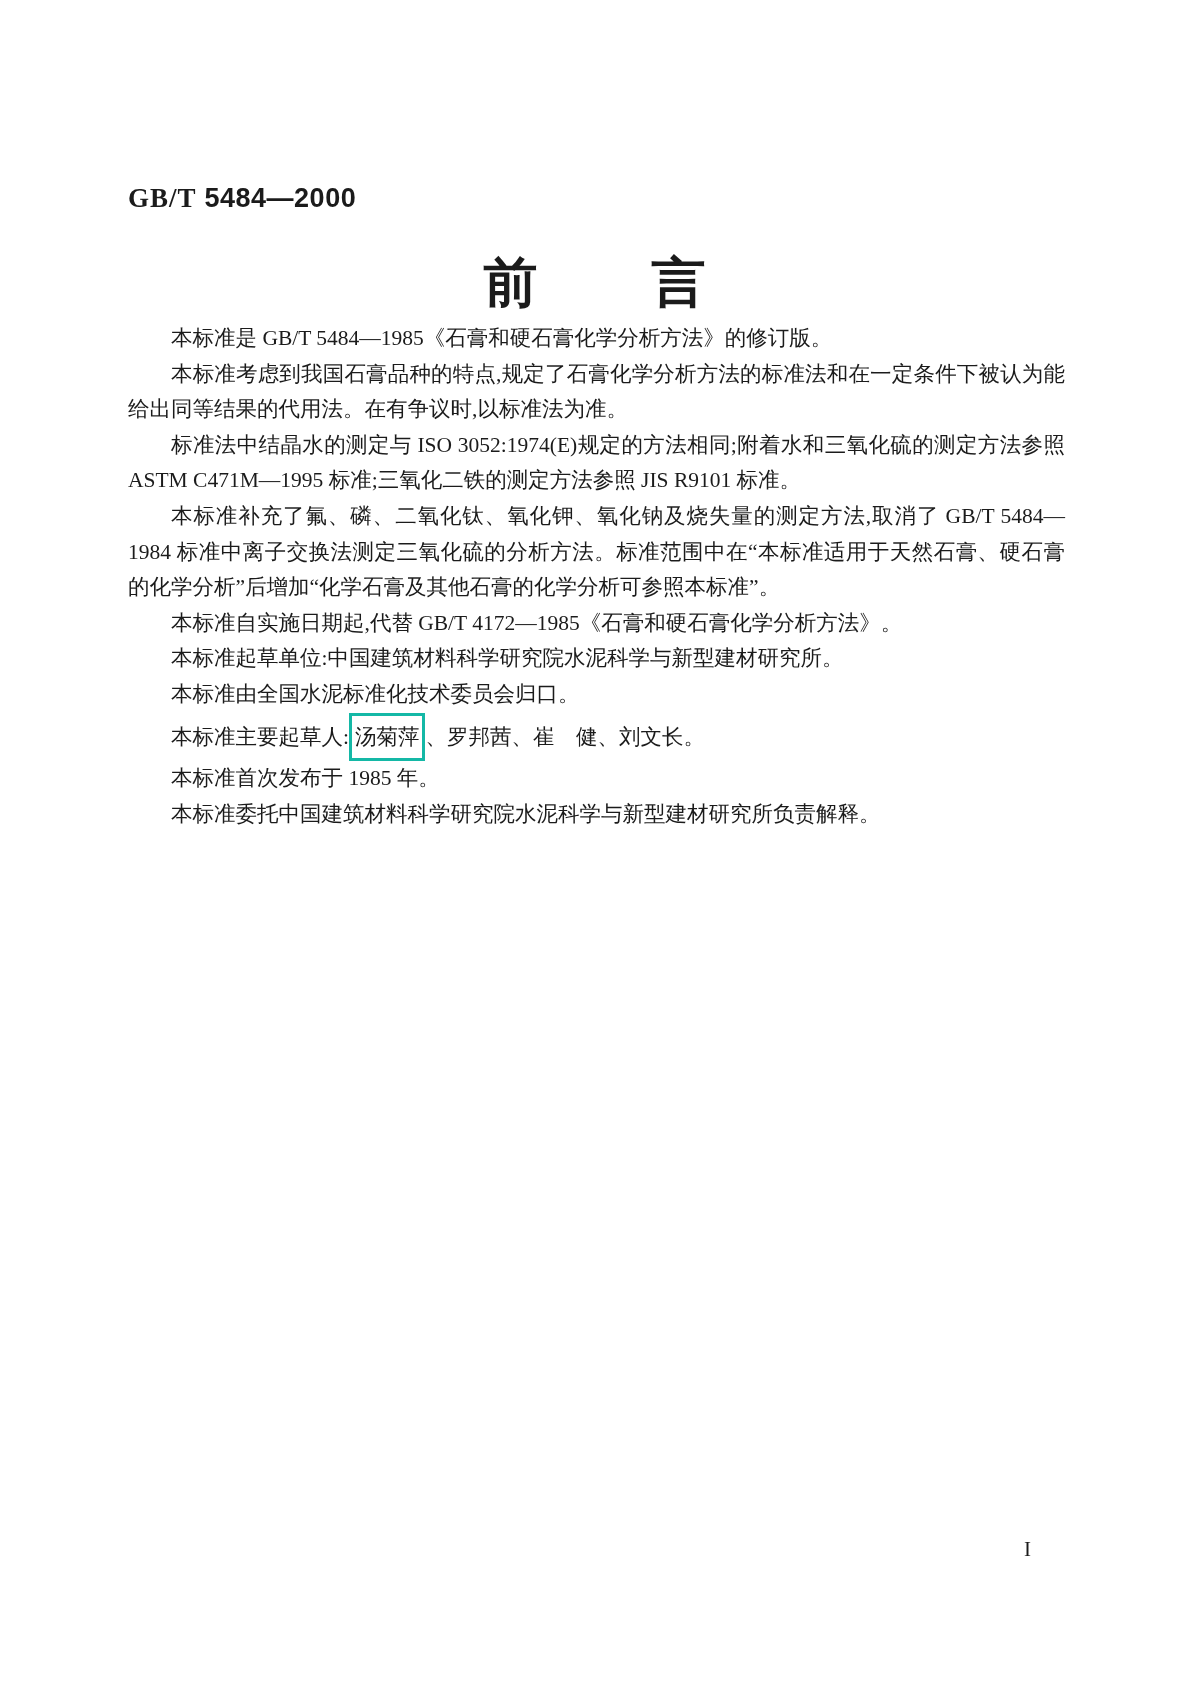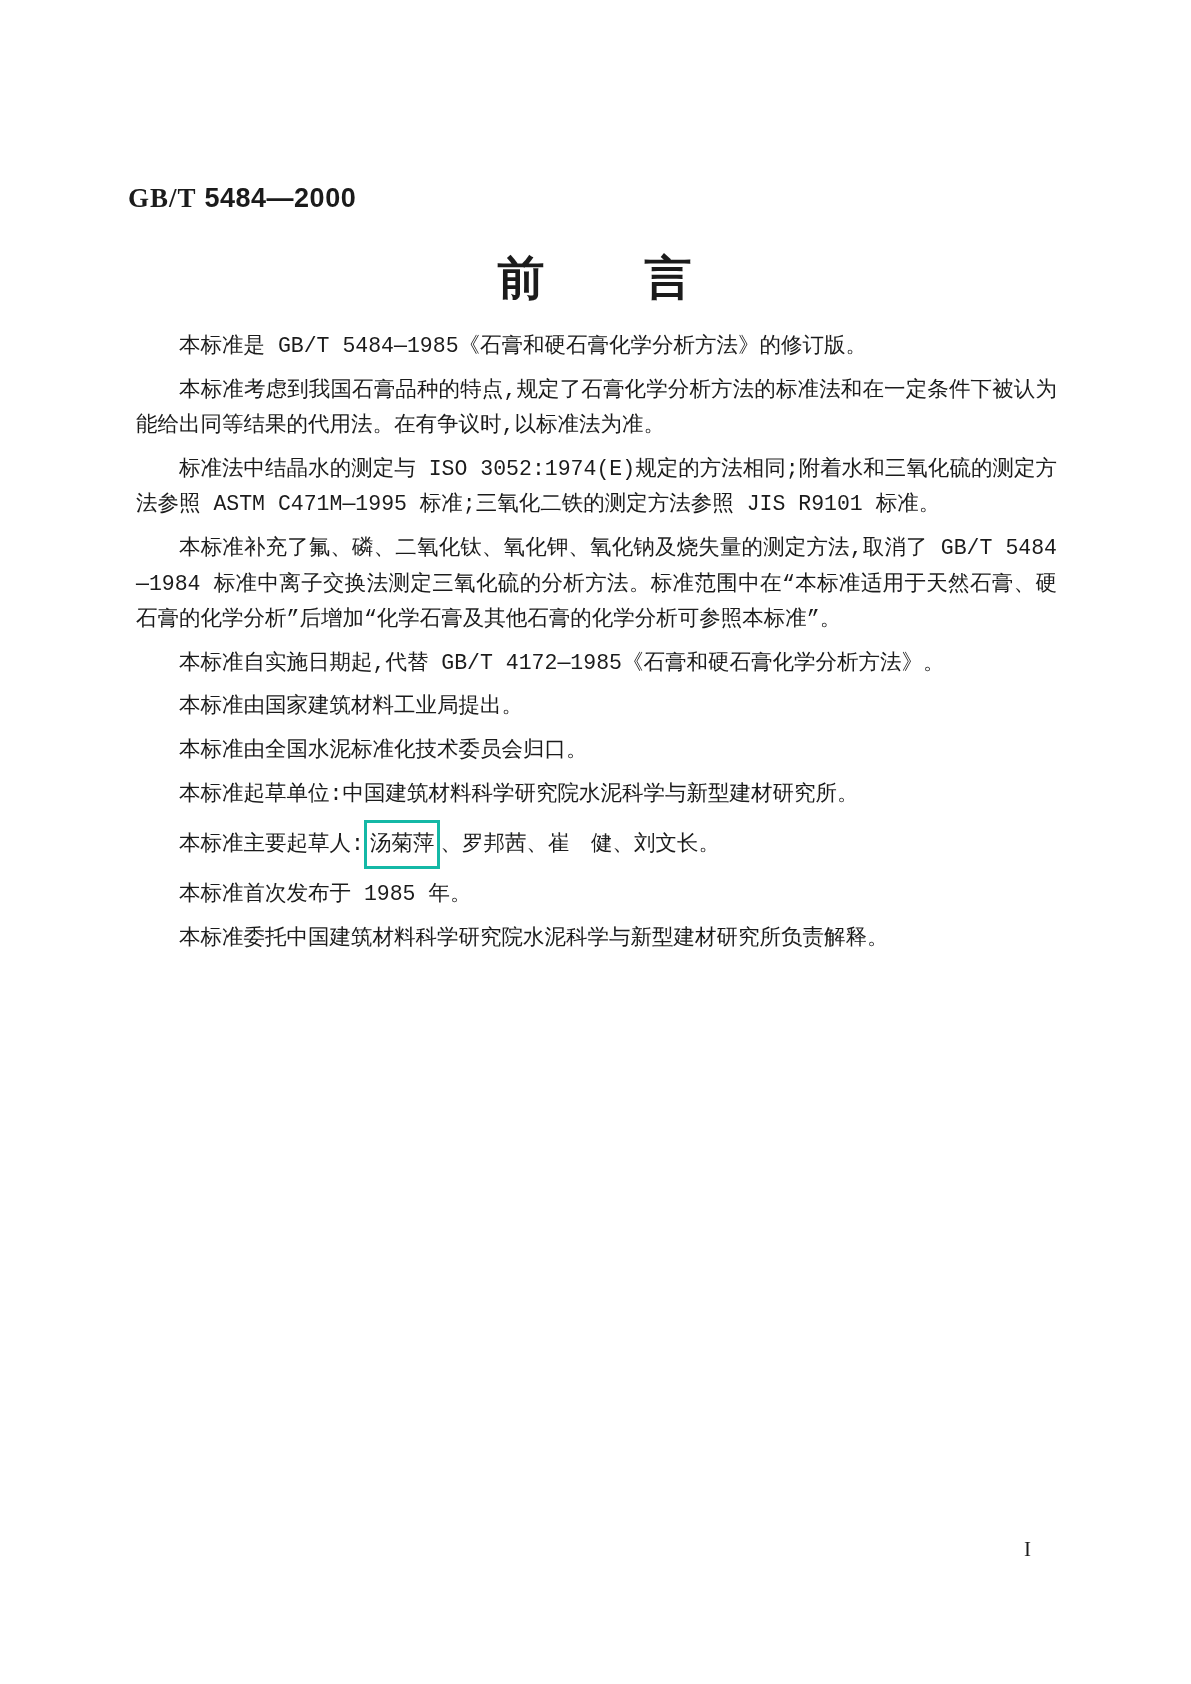--- a/index.html
+++ b/index.html
@@ -36,38 +36,37 @@
     letter-spacing: 0.5px;
     margin-top: 20px;
   }
   .doc-title {
     position: absolute;
     left: 0;
     top: 247px;
     width: 100%;
     margin: 0;
     text-align: center;
-    font-size: 47px;
+    font-size: 54px;
     font-weight: bold;
     letter-spacing: 2px;
   }
   .body-text {
     position: absolute;
     left: 128px;
     top: 321px;
     width: 937px;
     font-size: 21.5px;
     line-height: 35.6px;
     text-align: justify;
   }
   .body-text p {
-    margin: 8px;
+    margin: 0;
     padding: 0;
     text-indent: 2em;
-    font-family: Liberation Mono, monospace;
   }
   .boxed-name {
     display: inline-block;
     text-indent: 0;
     border: 3px solid #14b8a6;
     padding: 8px 3px;
     line-height: 1.25;
   }
   .page-number {
     position: absolute;
@@ -86,23 +85,22 @@
   </div>
 
   <h1 class="doc-title">前　　言</h1>
 
   <div class="body-text">
     <p>本标准是 GB/T 5484—1985《石膏和硬石膏化学分析方法》的修订版。</p>
     <p>本标准考虑到我国石膏品种的特点,规定了石膏化学分析方法的标准法和在一定条件下被认为能给出同等结果的代用法。在有争议时,以标准法为准。</p>
     <p>标准法中结晶水的测定与 ISO 3052:1974(E)规定的方法相同;附着水和三氧化硫的测定方法参照 ASTM C471M—1995 标准;三氧化二铁的测定方法参照 JIS R9101 标准。</p>
     <p>本标准补充了氟、磷、二氧化钛、氧化钾、氧化钠及烧失量的测定方法,取消了 GB/T 5484—1984 标准中离子交换法测定三氧化硫的分析方法。标准范围中在“本标准适用于天然石膏、硬石膏的化学分析”后增加“化学石膏及其他石膏的化学分析可参照本标准”。</p>
     <p>本标准自实施日期起,代替 GB/T 4172—1985《石膏和硬石膏化学分析方法》。</p>
-    <p>本标准由国家建筑材料工业局提出。</p>
+    <p>本标准起草单位:中国建筑材料科学研究院水泥科学与新型建材研究所。</p>
     <p>本标准由全国水泥标准化技术委员会归口。</p>
-    <p>本标准起草单位:中国建筑材料科学研究院水泥科学与新型建材研究所。</p>
     <p><span>本标准主要起草人:</span><span class="boxed-name">汤菊萍</span><span>、罗邦茜、崔　健、刘文长。</span></p>
     <p>本标准首次发布于 1985 年。</p>
     <p>本标准委托中国建筑材料科学研究院水泥科学与新型建材研究所负责解释。</p>
   </div>
 
   <div class="page-number">I</div>
 
 </div>
 
 </body></html>

